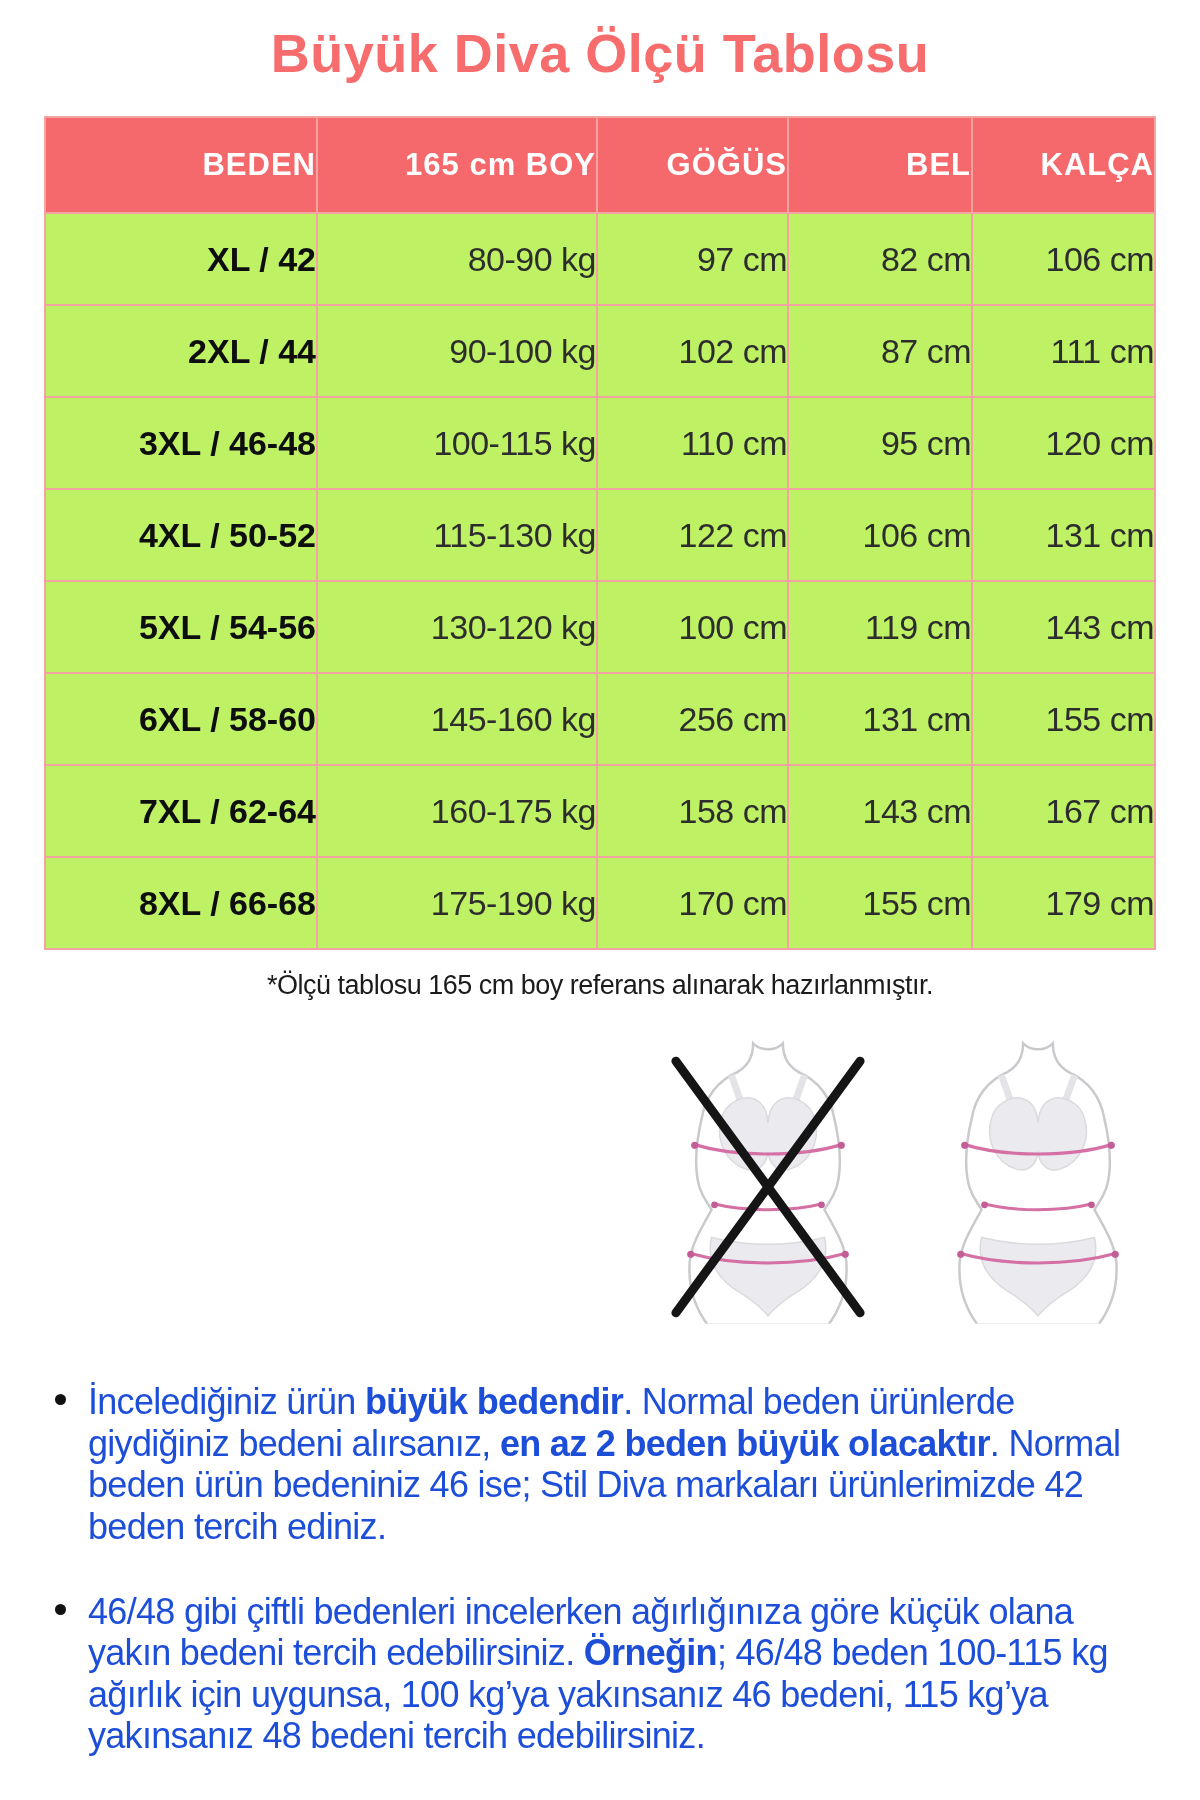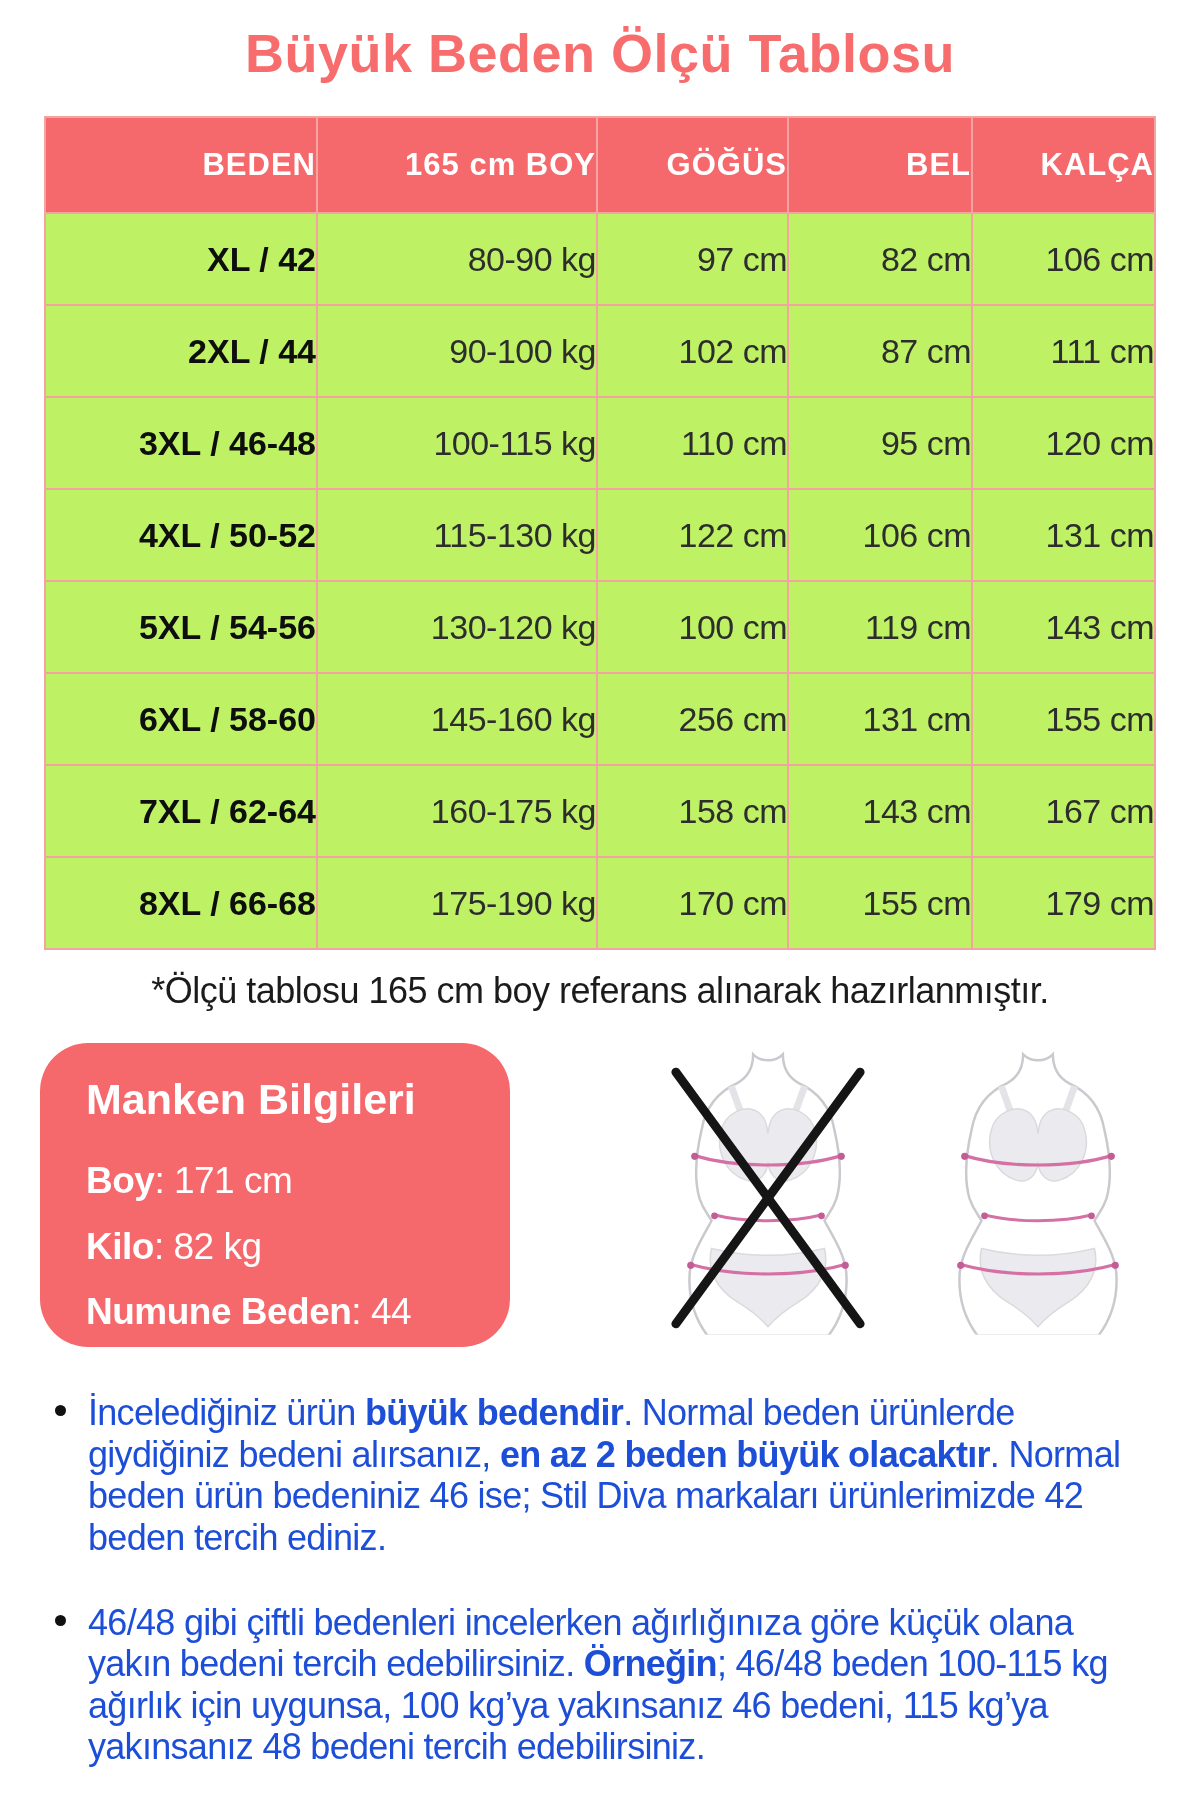--- a/index.html
+++ b/index.html
@@ -25,21 +25,21 @@
     height:96px; background:#f5696c; color:#ffffff;
     font-size:31px; font-weight:bold; letter-spacing:1px;
   }
   .size-table td {
     height:92px; background:#bef264; color:#2d2d2d;
     font-size:34px; letter-spacing:-0.5px;
   }
   .size-table td.size-col { font-weight:bold; color:#0e0e0e; letter-spacing:0; }
   .footnote {
     margin-top:20px; text-align:center;
-    font-size:36px; letter-spacing:-0.5px; color:#1b1b1b;
+    font-size:27px; letter-spacing:-0.5px; color:#1b1b1b;
   }
   .model-section {
     margin:30px 34px 0 40px; height:306px;
     display:flex; align-items:center;
   }
   .model-card {
     width:470px; height:304px; background:#f5696c; border-radius:48px;
     color:#ffffff; padding:32px 28px 24px 46px; flex:0 0 auto;
   }
   .model-title { font-size:43px; font-weight:bold; margin-bottom:24px; }
@@ -87,21 +87,21 @@
       <circle cx="51" cy="167" r="3.4" fill="#c25d96"></circle>
         <circle cx="159" cy="167" r="3.4" fill="#c25d96"></circle>
       <path d="M26,216 C72,229 138,229 184,216" stroke="#d570a5" stroke-width="3.2" fill="none"></path>
       <circle cx="27" cy="217" r="3.6" fill="#c25d96"></circle>
         <circle cx="183" cy="217" r="3.6" fill="#c25d96"></circle>
       <rect x="0" y="287" width="210" height="5" fill="#ffffff"></rect>
     </g>
   </defs>
 </svg>
 
-<h1 class="page-title">Büyük Beden Ölçü Tablosu</h1>
+<h1 class="page-title">Büyük Diva Ölçü Tablosu</h1>
 
 <table class="size-table">
   <colgroup>
     <col style="width:272px">
       <col style="width:280px">
       <col style="width:191px">
     <col style="width:184px">
       <col style="width:183px">
   </colgroup>
   <thead>
@@ -169,28 +169,20 @@
         <td>170 cm</td>
         <td>155 cm</td>
         <td>179 cm</td>
       </tr>
     </tbody>
 </table>
 
 <p class="footnote">*Ölçü tablosu 165 cm boy referans alınarak hazırlanmıştır.</p>
 
 <div class="model-section">
-  <div class="model-card">
-    <div class="model-title">Manken Bilgileri</div>
-    <div>
-        <div class="model-row"><span class="model-label">Boy</span><span class="model-value">: 171 cm</span></div>
-        <div class="model-row"><span class="model-label">Kilo</span><span class="model-value">: 82 kg</span></div>
-        <div class="model-row"><span class="model-label">Numune Beden</span><span class="model-value">: 44</span></div>
-      </div>
-  </div>
   <div class="figures">
     <svg class="figure-box" viewBox="0 0 210 292">
       <use href="#bodyFigure"></use>
       <g>
         <line x1="12" y1="22" x2="198" y2="276" stroke="#151515" stroke-width="9" stroke-linecap="round"></line>
         <line x1="198" y1="22" x2="12" y2="276" stroke="#151515" stroke-width="9" stroke-linecap="round"></line>
       </g>
     </svg>
     <svg class="figure-box" viewBox="0 0 210 292">
       <use href="#bodyFigure"></use>

